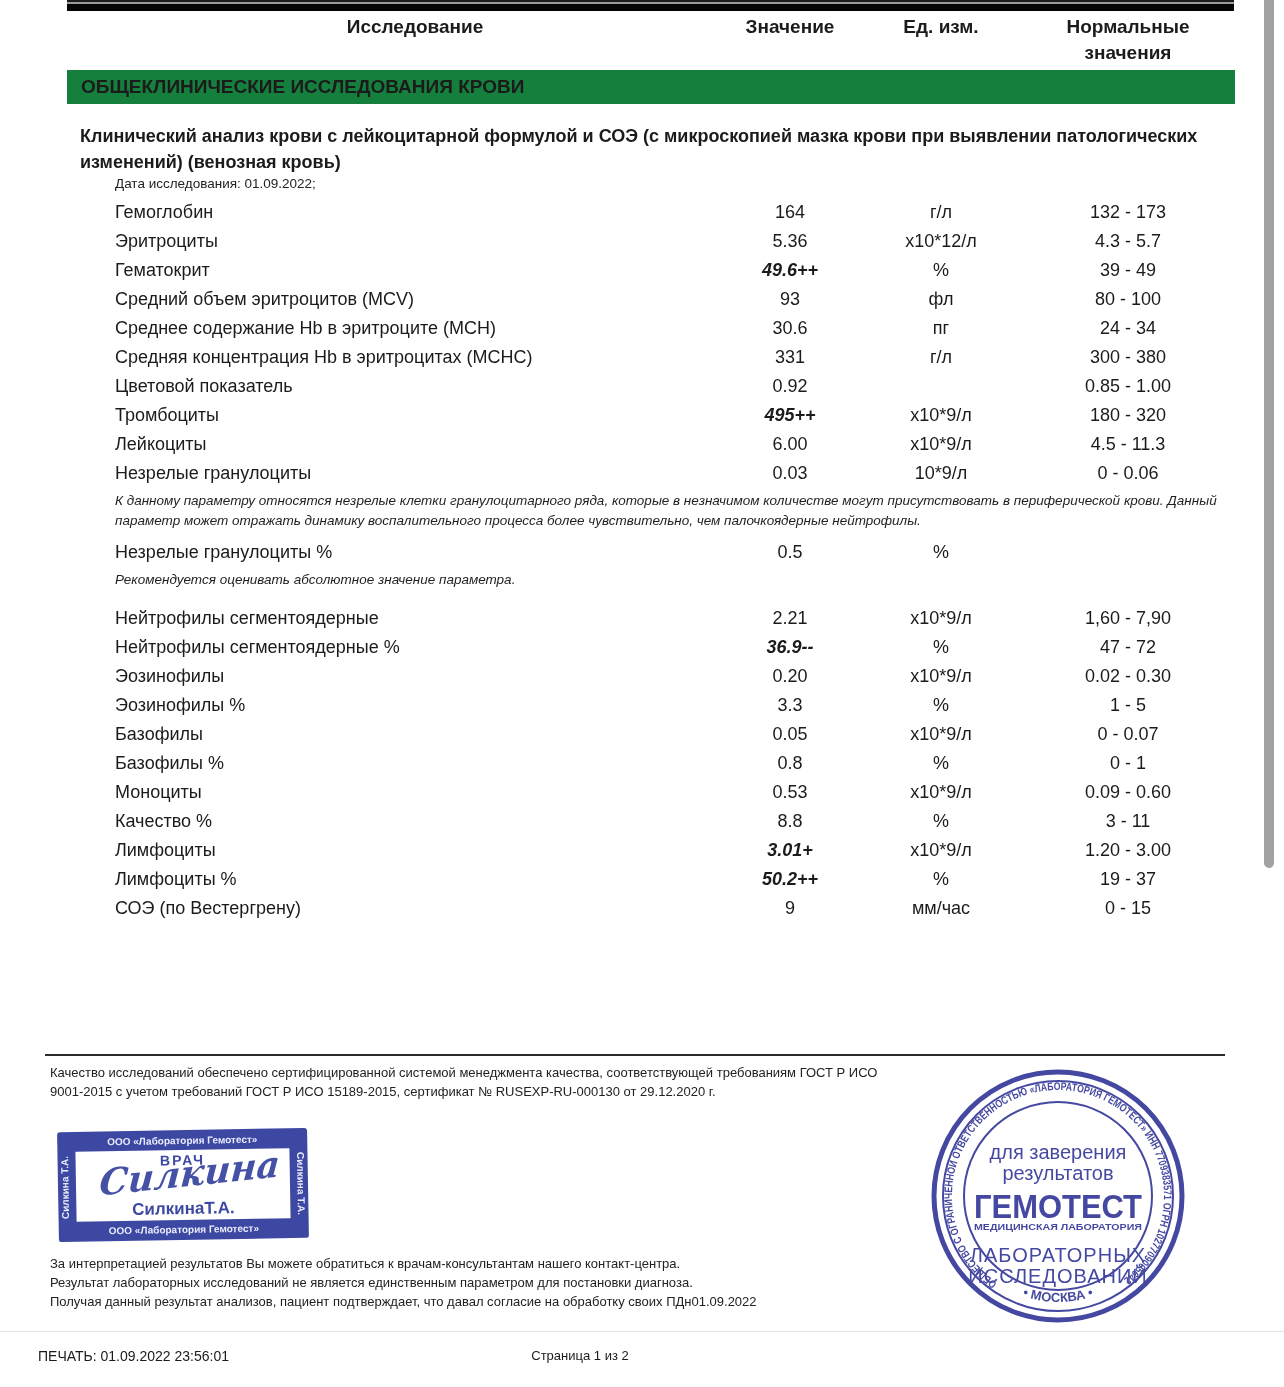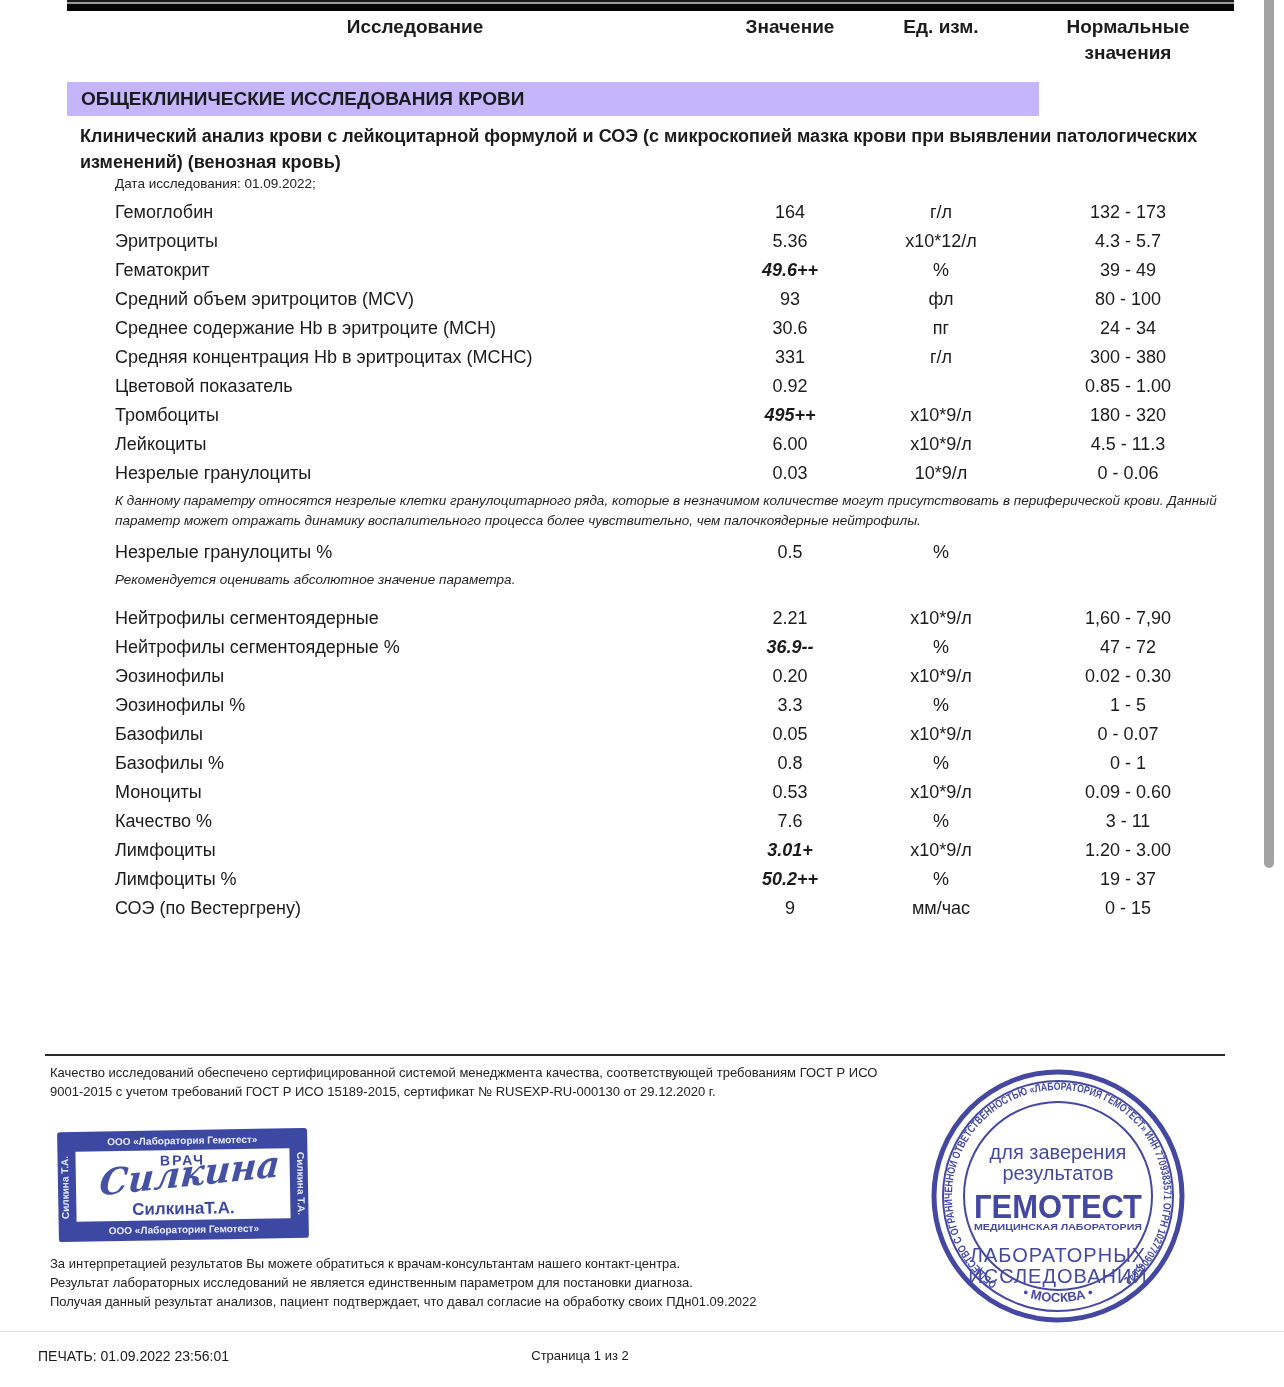--- a/index.html
+++ b/index.html
@@ -13,21 +13,21 @@
   .topbar{position:absolute;left:67px;top:0;width:1167px;height:11px;
     background:linear-gradient(180deg,#1a1a1a 0 2px,#9a9a9a 2px 4px,#050505 4px 11px);}
 
   
   .colhead{position:absolute;top:14px;font-weight:bold;font-size:19px;text-align:center;line-height:1.35;}
   .h-test{left:115px;width:600px;}
   .h-value{left:705px;width:170px;}
   .h-units{left:873px;width:136px;}
   .h-normal{left:1028px;width:200px;}
 
-  .sectionbar{position:absolute;left:67px;top:82px;width:972px;height:34px;background:#c4b5fd;
+  .sectionbar{position:absolute;left:67px;top:70px;width:1168px;height:34px;background:#15803d;
     font-weight:bold;font-size:19px;line-height:34px;padding-left:14px;}
 
   .paneltitle{position:absolute;left:80px;top:123px;width:1130px;font-weight:bold;font-size:18px;line-height:1.45;}
   .studydate{position:absolute;left:115px;top:176px;font-size:13.5px;color:#222;}
 
   
   .rows{position:absolute;left:0;top:198px;width:1284px;}
   .row{position:relative;height:29px;}
   .c{position:absolute;top:0;font-size:18px;line-height:29px;white-space:nowrap;}
   .c-name{left:115px;}
@@ -191,21 +191,21 @@
         <span class="c c-normal" data-name="row-normal">0 - 1</span>
       </div>
       <div class="row" data-name="table-row">
         <span class="c c-name" data-name="row-name">Моноциты</span>
         <span class="c c-value" data-name="row-value">0.53</span>
         <span class="c c-units" data-name="row-units">х10*9/л</span>
         <span class="c c-normal" data-name="row-normal">0.09 - 0.60</span>
       </div>
       <div class="row" data-name="table-row">
         <span class="c c-name" data-name="row-name">Качество %</span>
-        <span class="c c-value" data-name="row-value">7.6</span>
+        <span class="c c-value" data-name="row-value">8.8</span>
         <span class="c c-units" data-name="row-units">%</span>
         <span class="c c-normal" data-name="row-normal">3 - 11</span>
       </div>
       <div class="row" data-name="table-row">
         <span class="c c-name" data-name="row-name">Лимфоциты</span>
         <span class="c c-value flagged" data-name="row-value">3.01+</span>
         <span class="c c-units" data-name="row-units">х10*9/л</span>
         <span class="c c-normal" data-name="row-normal">1.20 - 3.00</span>
       </div>
       <div class="row" data-name="table-row">

